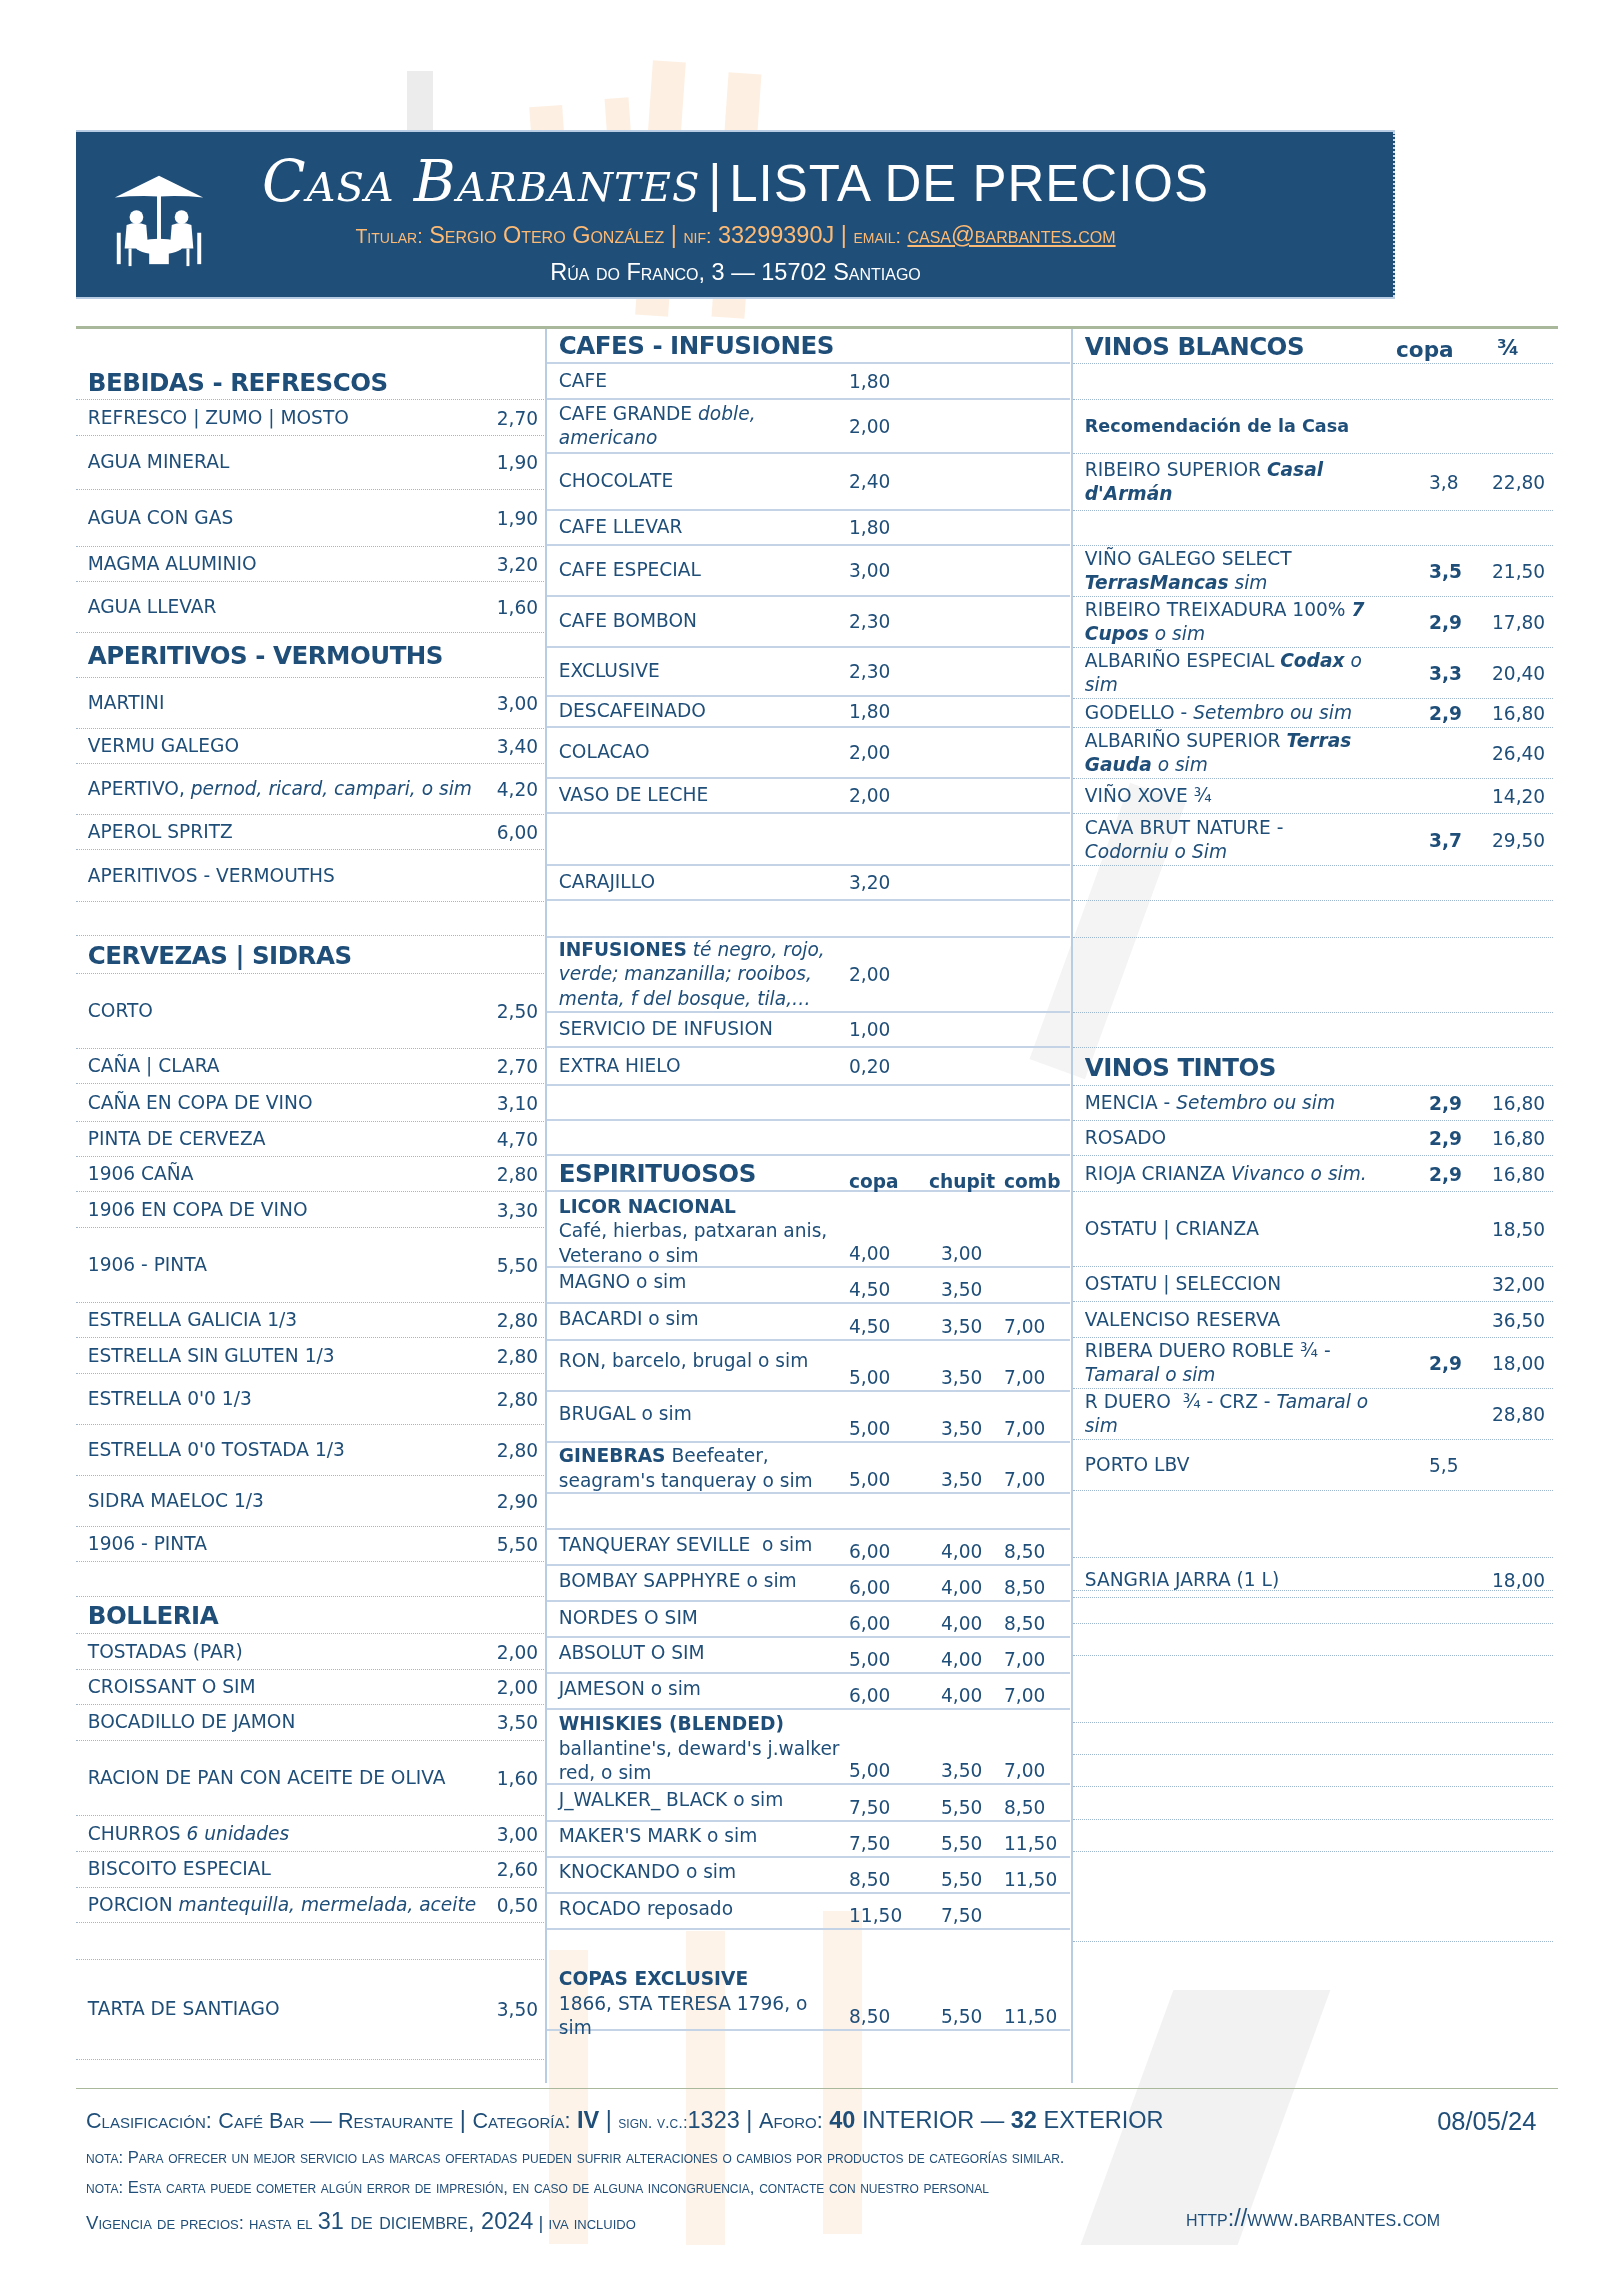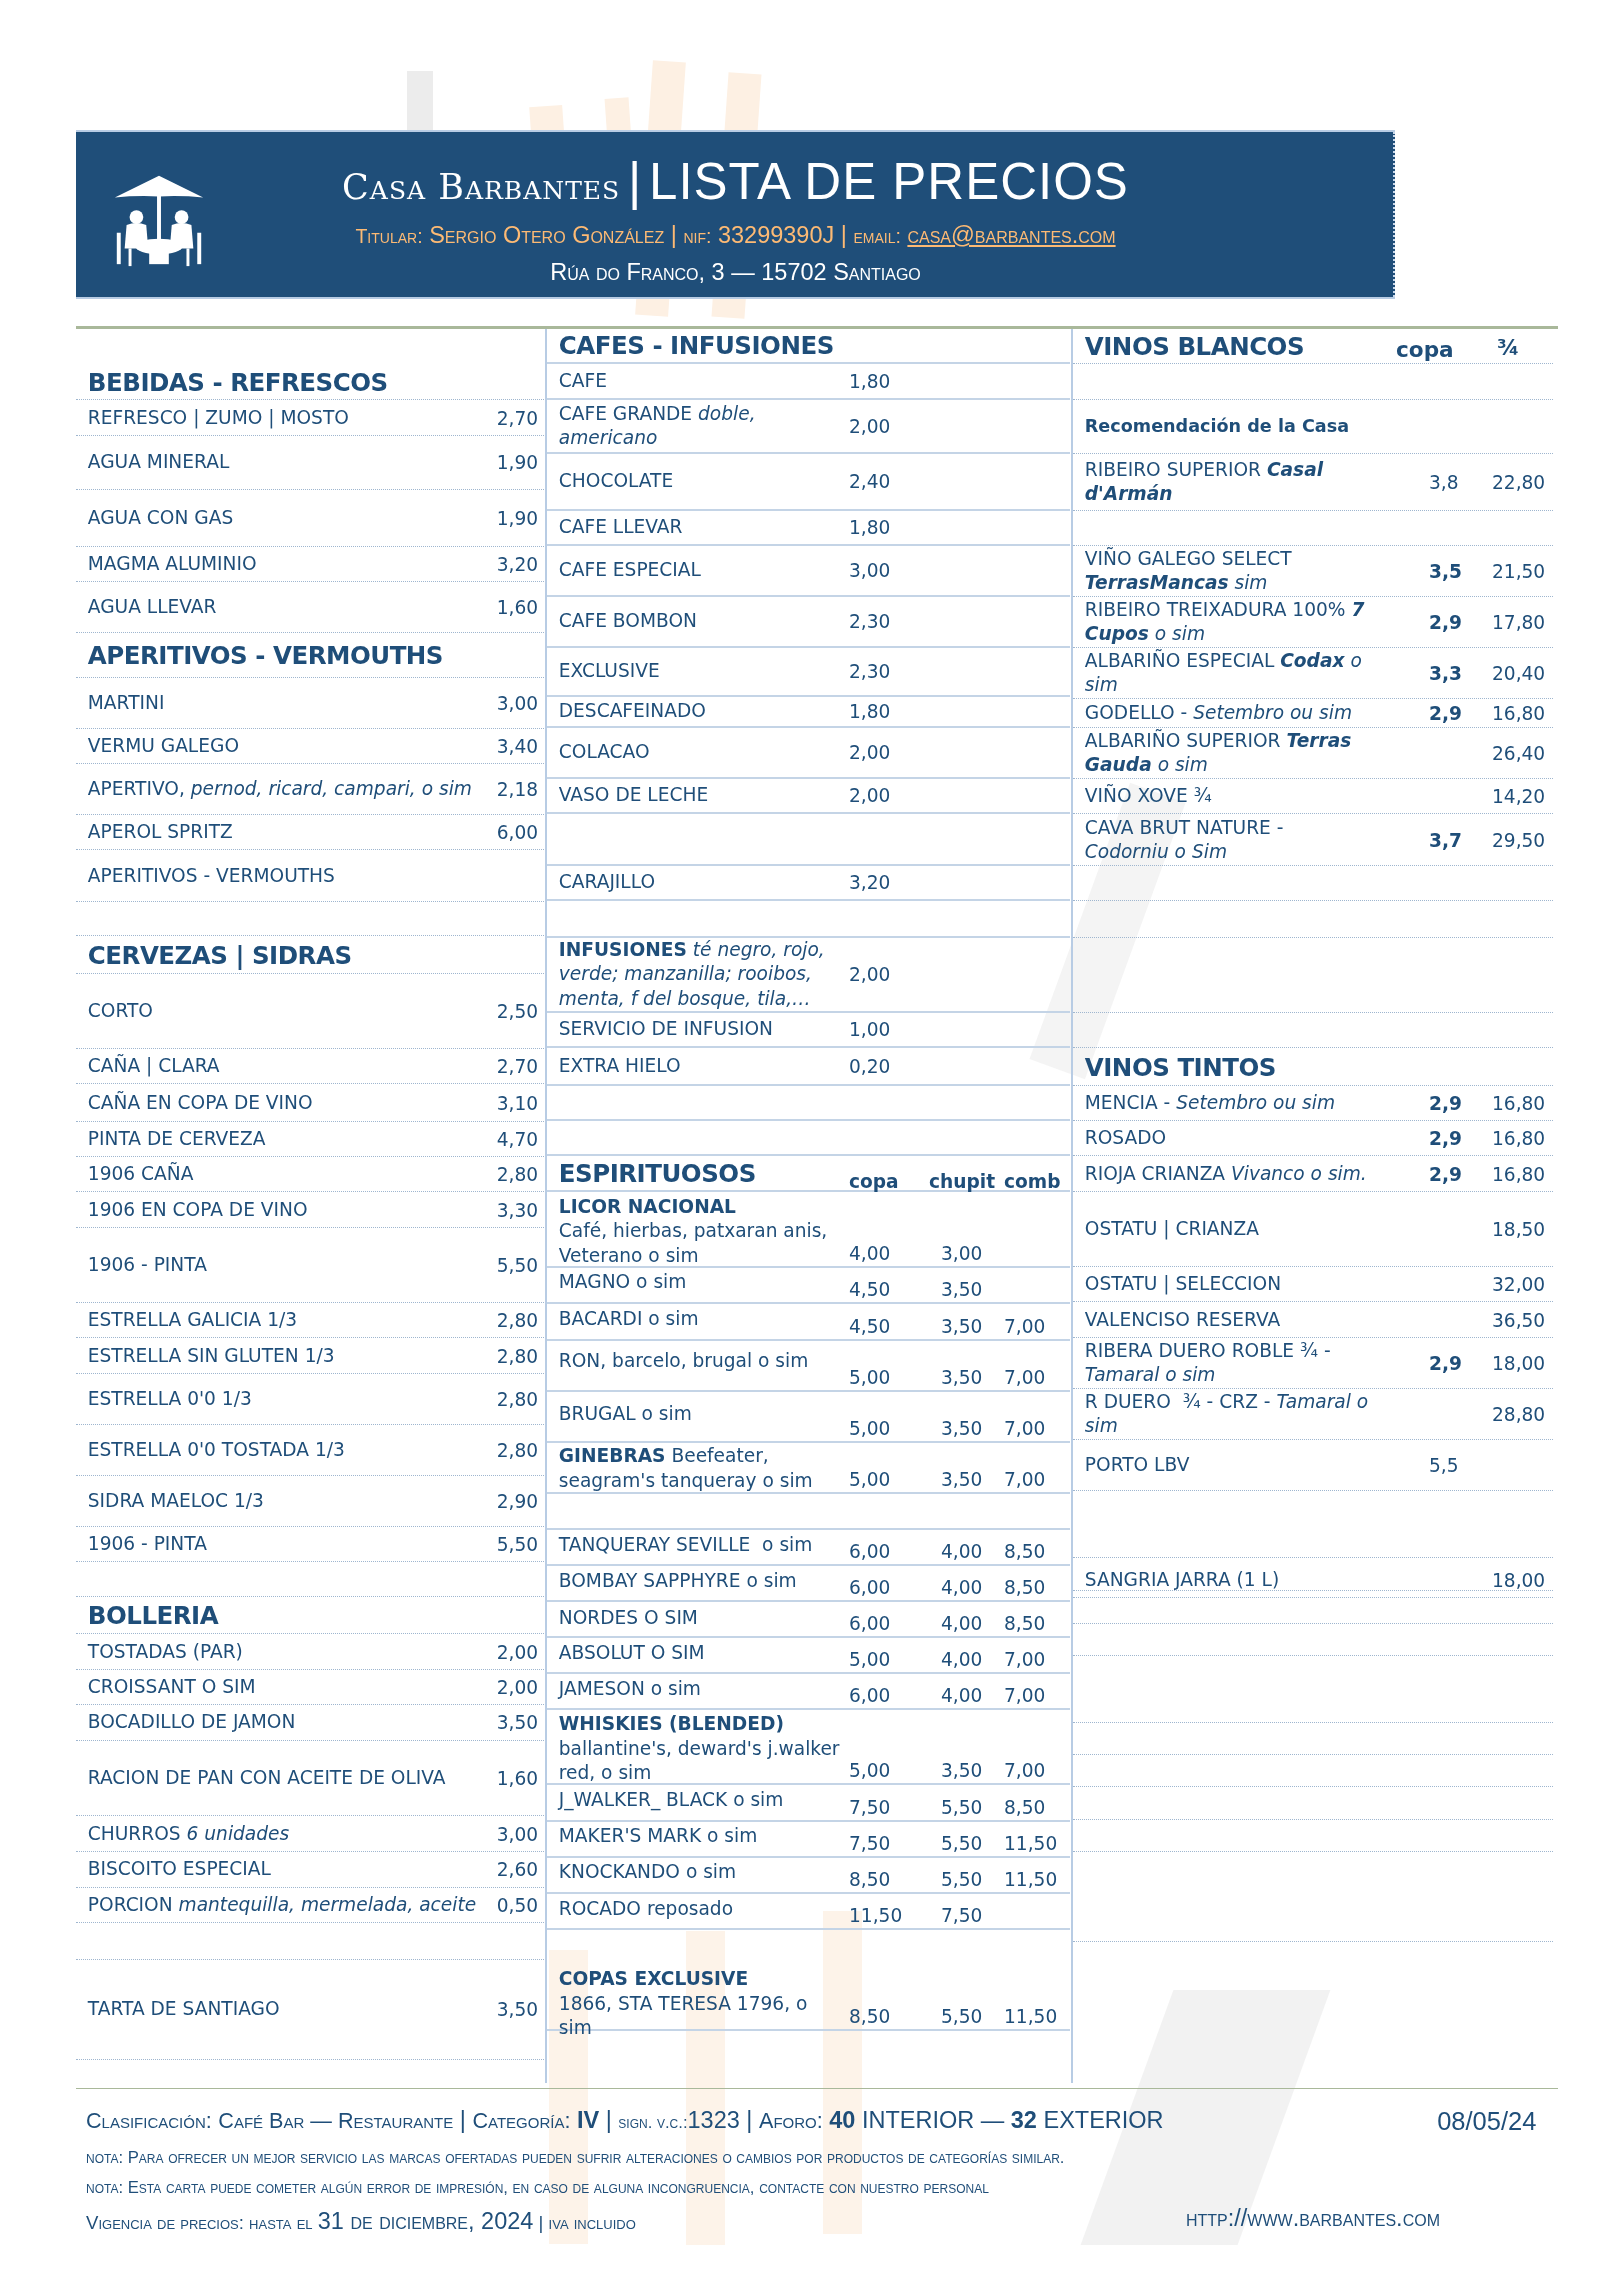--- a/index.html
+++ b/index.html
@@ -12,21 +12,21 @@
   .wm-grey { background: #ececec; }
   .wm-orange { background: #fdf0e3; }
 
   
   .header { position: absolute; left: 76px; top: 130px; width: 1482px; height: 169px; z-index: 2; }
   .hdr-main { position: absolute; left: 0; top: 0; width: 1319px; height: 169px; background: #1f4e79; border-top: 2.9px solid #b8cce4; border-bottom: 2.9px solid #b8cce4; }
   .hdr-main::after { content: ""; position: absolute; right: 0; top: 0; bottom: 0; border-right: 2px dotted #c9d8ea; }
   .hdr-es { position: absolute; left: 1321px; top: 0; width: 161px; height: 169px; background: #1f4e79; display: flex; align-items: center; justify-content: center; color: #ffffff; font-family: "Liberation Sans", sans-serif; font-size: 78px; letter-spacing: 2px; }
   .hdr-logo { position: absolute; left: 29px; top: 34px; width: 108px; height: 106px; }
   .hdr-title { position: absolute; left: 0; width: 1319px; top: 19.6px; text-align: center; color: #ffffff; font-size: 51px; line-height: 59px; white-space: nowrap; }
-  .hdr-title .t1 { font-family: "DejaVu Serif", serif; font-variant: small-caps; letter-spacing: 1px; font-size: 35px; }
+  .hdr-title .t1 { font-family: "DejaVu Serif", serif; font-variant: small-caps; letter-spacing: 1px; font-size: 57px; font-style: italic; }
   .hdr-title .sep { font-family: "Liberation Sans", sans-serif; margin: 0 7.8px; }
   .hdr-title .t2 { font-family: "Liberation Sans", sans-serif; font-size: 51px; letter-spacing: 1px; }
   .hdr-sub { position: absolute; left: 0; width: 1319px; top: 90px; text-align: center; color: #fdba74; font-family: "Liberation Sans", sans-serif; font-size: 23.5px; white-space: nowrap; }
   .hdr-sub .sc { font-variant: small-caps; }
   .hdr-sub .lbl { font-variant: small-caps; font-size: 19.6px; }
   .hdr-sub .email { text-decoration: underline; }
   .hdr-addr { position: absolute; left: 0; width: 1319px; top: 127px; text-align: center; color: #ffffff; font-family: "Liberation Sans", sans-serif; font-size: 23.5px; font-variant: small-caps; white-space: nowrap; }
 
   
   .topline { position: absolute; left: 76px; top: 326px; width: 1482px; height: 2.9px; background: #a9b89a; z-index: 1; }
@@ -142,21 +142,21 @@
   <div class="row" style="top:642px;height:51px;">
       <span class="name">MARTINI</span>
       <span class="price" style="right:5.9px;">3,00</span>
     </div>
   <div class="row" style="top:693px;height:35px;">
       <span class="name">VERMU GALEGO</span>
       <span class="price" style="right:5.9px;">3,40</span>
     </div>
   <div class="row" style="top:728px;height:51px;">
       <span class="name"><span>APERTIVO,</span> <i>pernod, ricard, campari, o sim</i></span>
-      <span class="price" style="right:5.9px;">2,18</span>
+      <span class="price" style="right:5.9px;">4,20</span>
     </div>
   <div class="row" style="top:779px;height:35px;">
       <span class="name">APEROL SPRITZ</span>
       <span class="price" style="right:5.9px;">6,00</span>
     </div>
   <div class="row" style="top:815px;height:51px;">
       <span class="name">APERITIVOS - VERMOUTHS</span>
     </div>
   <div class="row" style="top:865px;height:35px;"></div>
 

